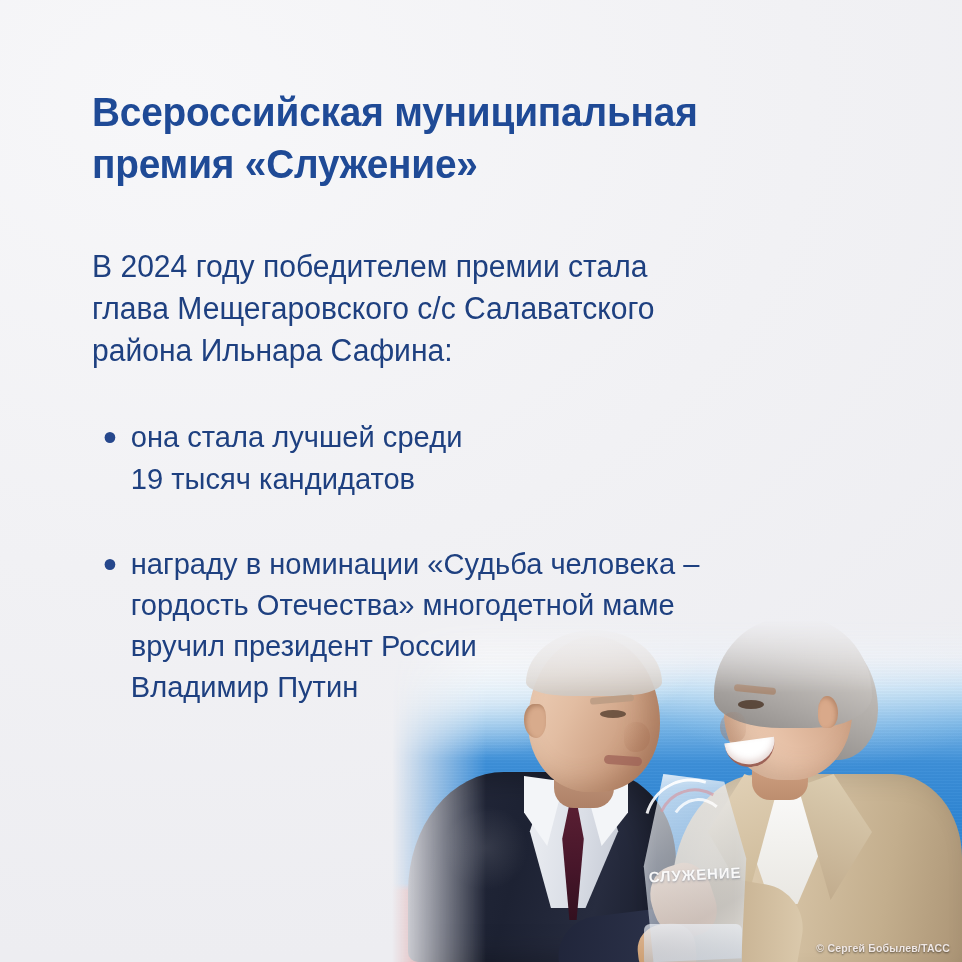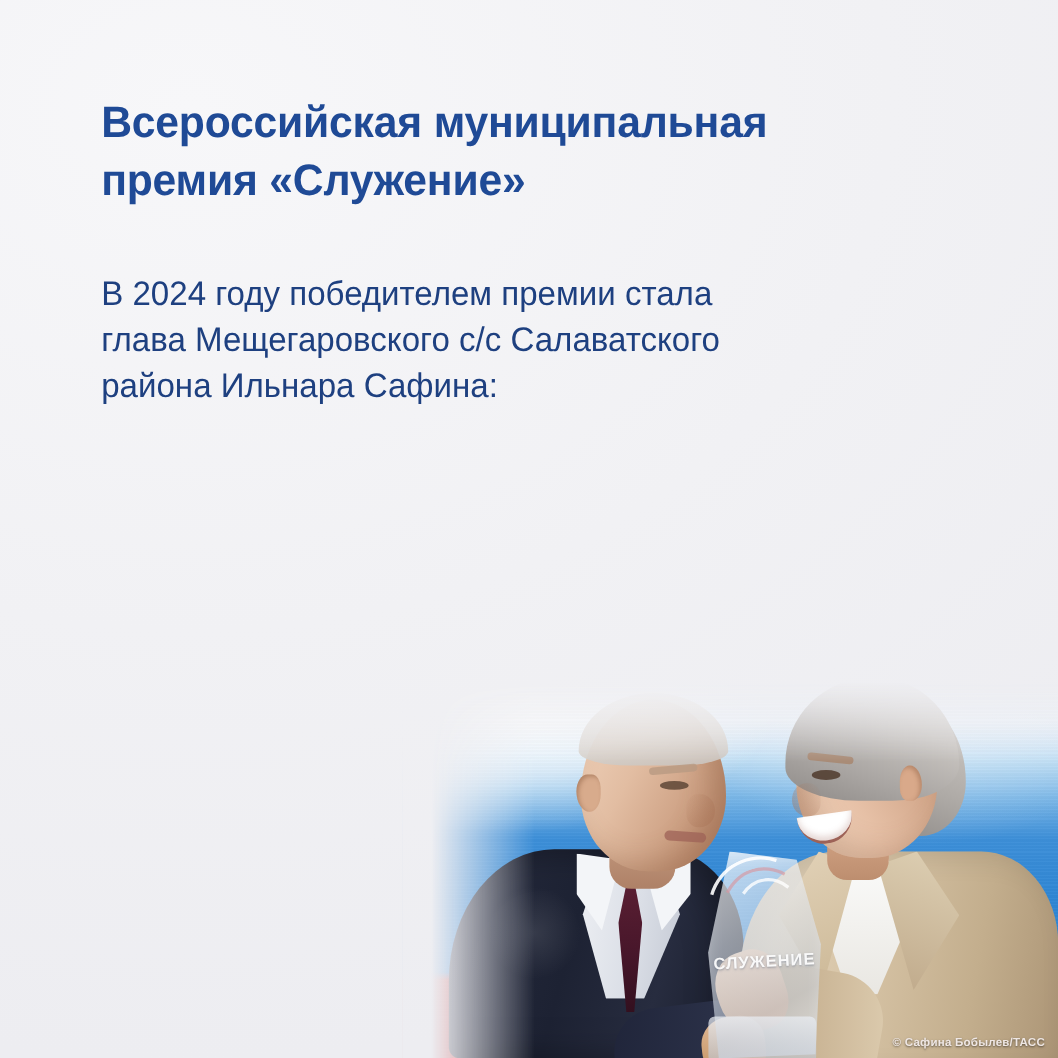--- a/index.html
+++ b/index.html
@@ -402,27 +402,41 @@
 
     <div id="trophy">
       <div class="glass"></div>
       <div class="swoosh1"></div>
       <div class="swoosh2"></div>
       <div class="swoosh3"></div>
       <div class="label">СЛУЖЕНИЕ</div>
       <div class="base"></div>
     </div>
 
-    <div id="photo-credit">©  Сафина Бобылев/ТАСС</div>
+    <div id="photo-credit">©  Сергей Бобылев/ТАСС</div>
   </div>
 
   <div id="content">
 
     <h1 id="title" class="nowrap">Всероссийская муниципальная
 премия «Служение»</h1>
 
     <p id="intro" class="nowrap">В 2024 году победителем премии стала
 глава Мещегаровского с/с Салаватского
 района Ильнара Сафина:</p>
 
+    <ul id="bullets">
+      <li>
+        <span class="dot"></span>
+        <span class="nowrap">она стала лучшей среди
+19 тысяч кандидатов</span>
+      </li>
+      <li>
+        <span class="dot"></span>
+        <span class="nowrap">награду в номинации «Судьба человека –
+гордость Отечества» многодетной маме
+вручил президент России
+Владимир Путин</span>
+      </li>
+    </ul>
 
   </div>
 </div>
 
 </body></html>

